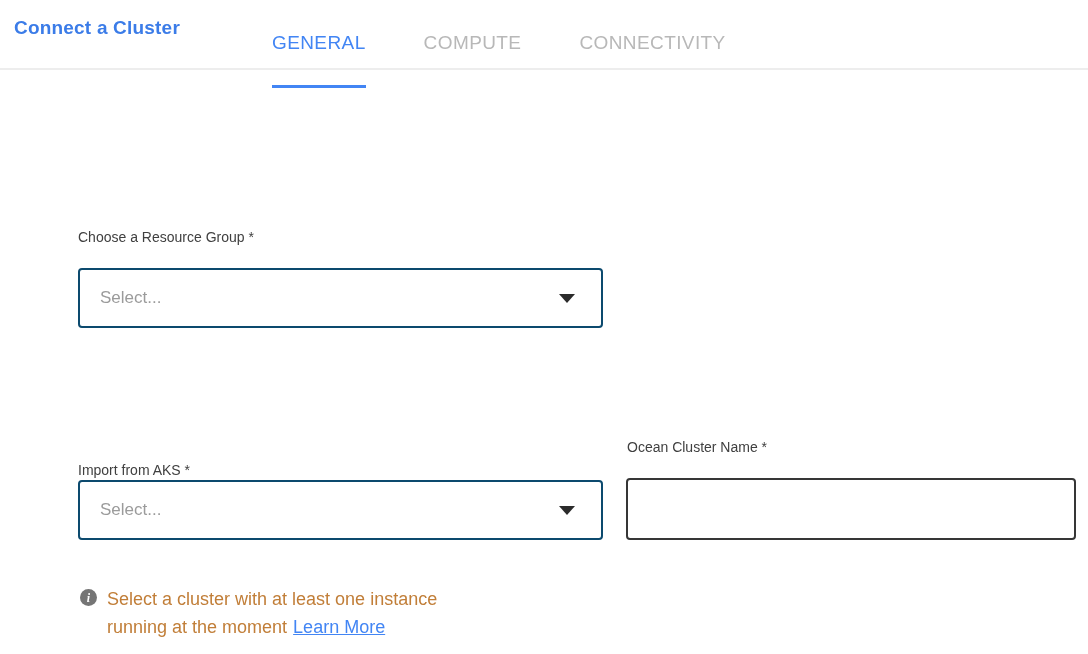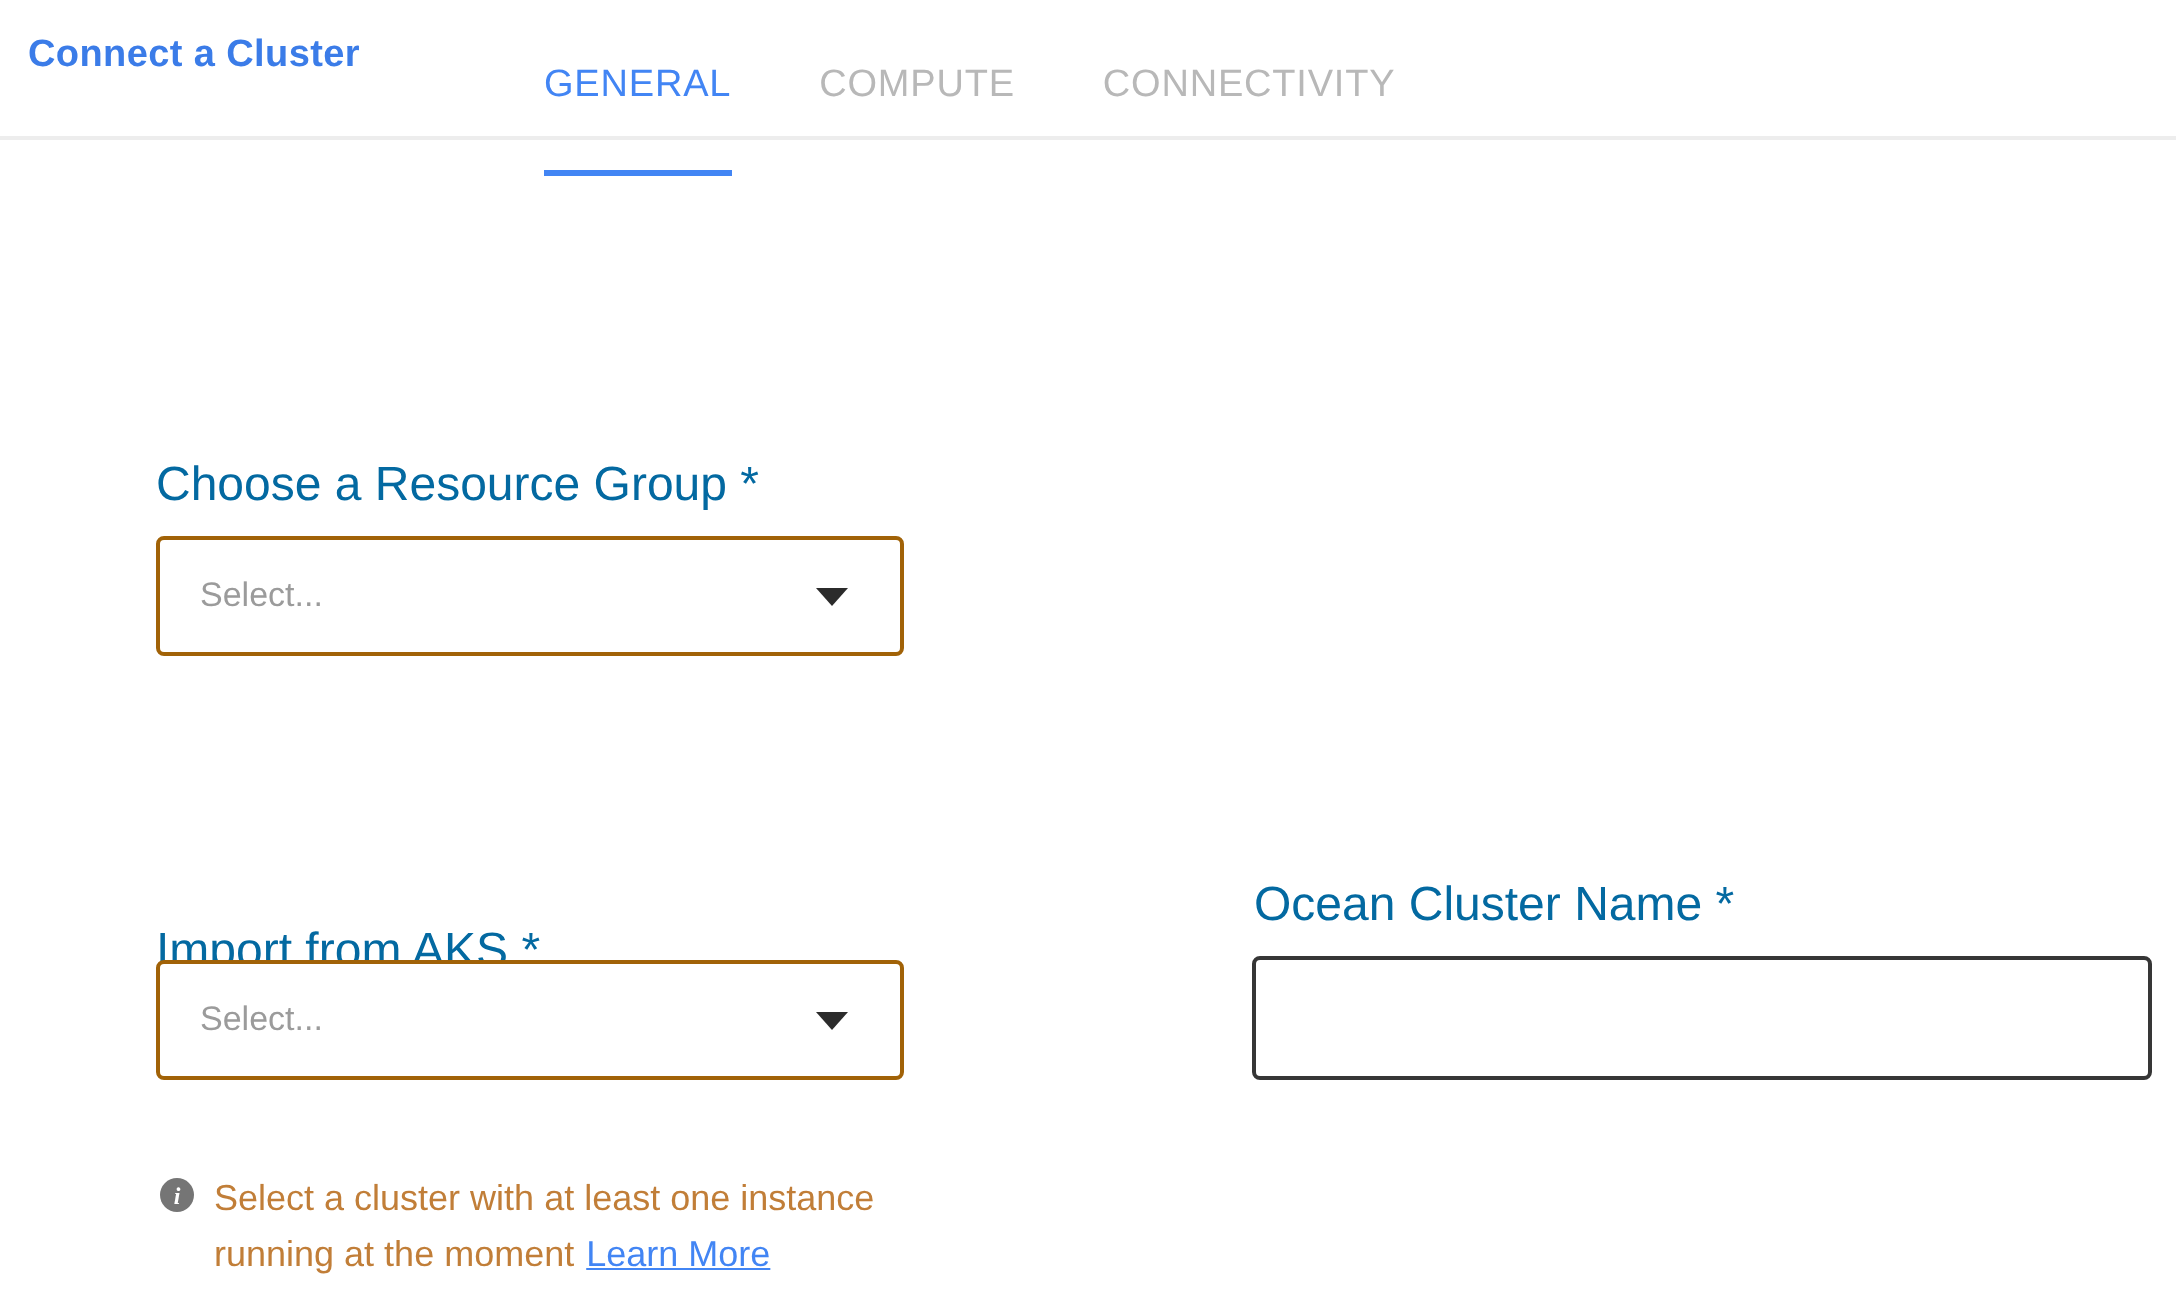--- a/index.html
+++ b/index.html
@@ -31,21 +31,21 @@
     letter-spacing: 0.2px;
     white-space: nowrap;
   }
   .tabs {
     position: absolute;
     left: 272px;
     top: 0;
     height: 86px;
     display: flex;
     align-items: stretch;
-    gap: 44px;
+    gap: 58px;
   }
   .tab {
     position: relative;
     display: flex;
     align-items: center;
     font-size: 19px;
     letter-spacing: 0.4px;
     color: #b8b8b8;
     cursor: pointer;
     white-space: nowrap;
@@ -59,33 +59,33 @@
     position: absolute;
     left: 0; right: 0;
     bottom: -2px;
     height: 3px;
     background: #4285f4;
   }
 
   
   .field-label {
     position: absolute;
-    font-size: 24px;
-    color: #0369a1;
+    font-size: 14px;
+    color: #404040;
     white-space: nowrap;
   }
   .label-resource-group { left: 78px; top: 229px; }
   .label-import-aks    { left: 78px; top: 462px; }
   .label-ocean-name    { left: 627px; top: 439px; }
 
   .select-box {
     position: absolute;
-    width: 374px;
+    width: 525px;
     height: 60px;
-    border: 2px solid #a16207;
+    border: 2px solid #0c4a6e;
     border-radius: 4px;
     background: #ffffff;
     display: flex;
     align-items: center;
     justify-content: space-between;
     padding: 0 26px 0 20px;
     cursor: pointer;
     text-align: right;
   }
   .select-resource-group { left: 78px; top: 268px; }

